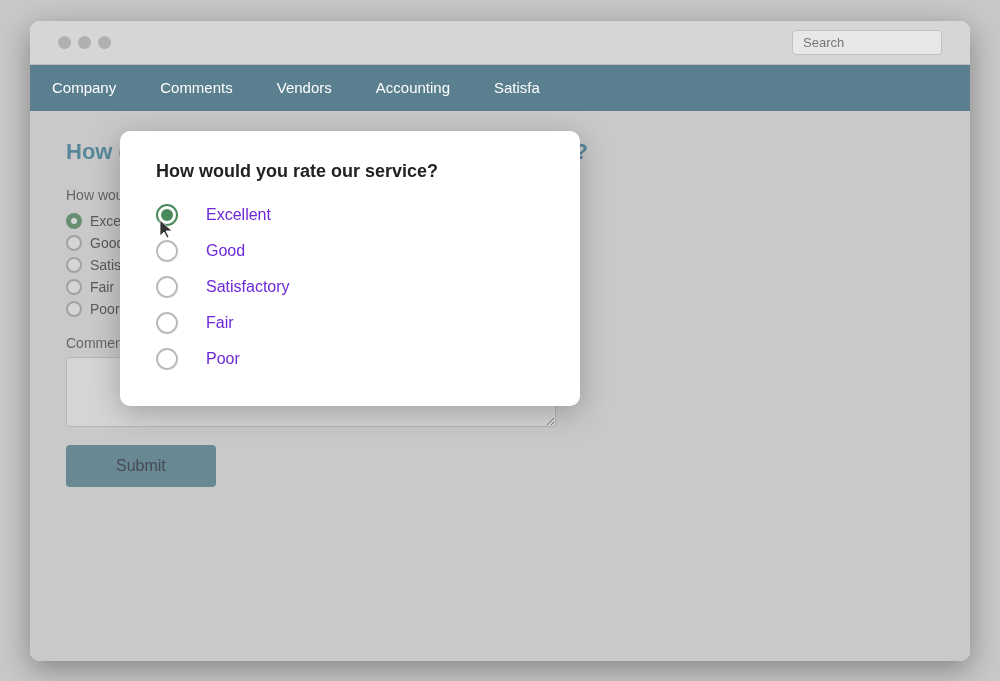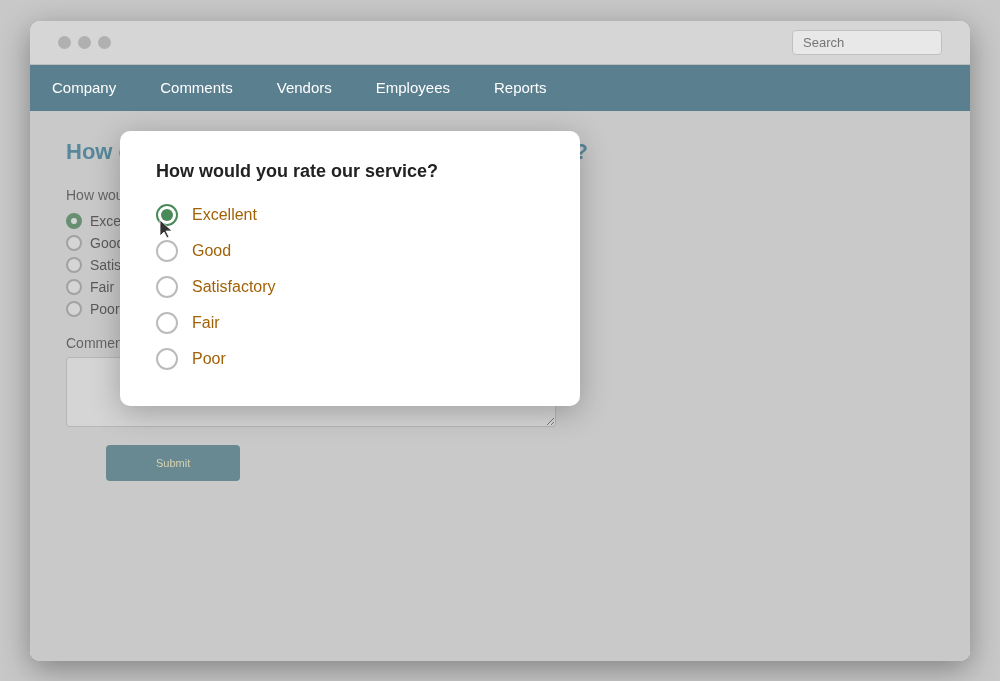--- a/index.html
+++ b/index.html
@@ -160,28 +160,27 @@
       border: 1px solid #ccc;
       border-radius: 3px;
       background: #fff;
       resize: both;
       margin-bottom: 18px;
       display: block;
     }
 
     .submit-btn {
       background: #4a7f90;
-      color: #fef9c3;
+      color: #0f172a;
       border: none;
       border-radius: 4px;
       padding: 12px 50px;
-      font-size: 11px;
+      font-size: 16px;
       font-weight: 500;
       cursor: pointer;
-      margin-left: 40px;
     }
 
     
     .overlay {
       position: absolute;
       top: 0; left: 0; right: 0; bottom: 0;
       background: rgba(150,150,150,0.4);
       display: flex;
       align-items: flex-start;
       justify-content: flex-start;
@@ -207,23 +206,23 @@
 
     .modal-radio-group {
       display: flex;
       flex-direction: column;
       gap: 14px;
     }
 
     .modal-radio-item {
       display: flex;
       align-items: center;
-      gap: 14px;
+      gap: 28px;
       font-size: 16px;
-      color: #a16207;
+      color: #6d28d9;
       cursor: pointer;
     }
 
     .modal-radio-circle {
       width: 22px;
       height: 22px;
       border-radius: 50%;
       border: 2px solid #bbb;
       background: #fff;
       flex-shrink: 0;
@@ -267,24 +266,24 @@
     <div class="nav-item">
       <span>Company</span>
     </div>
     <div class="nav-item">
       <span>Comments</span>
     </div>
     <div class="nav-item">
       <span>Vendors</span>
     </div>
     <div class="nav-item">
-      <span>Employees</span>
-    </div>
-    <div class="nav-item">
-      <span>Reports</span>
+      <span>Accounting</span>
+    </div>
+    <div class="nav-item">
+      <span>Satisfa</span>
     </div>
   </div>
 
   <div class="main-content">
 
     <div class="page-title">How can we improve in order to serve you better?</div>
 
     <div class="form-label">
       <span>How would you rate our service?</span>
     </div>

